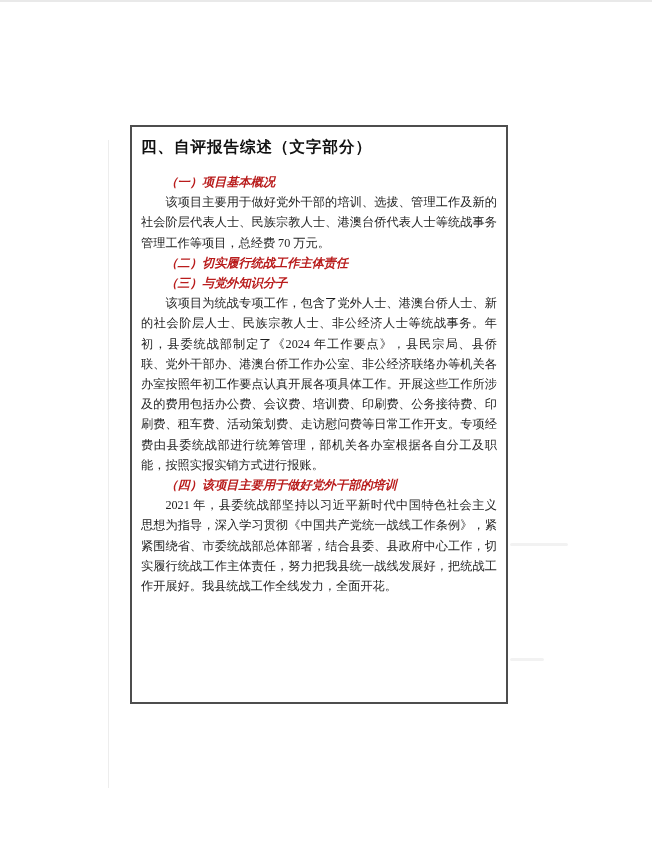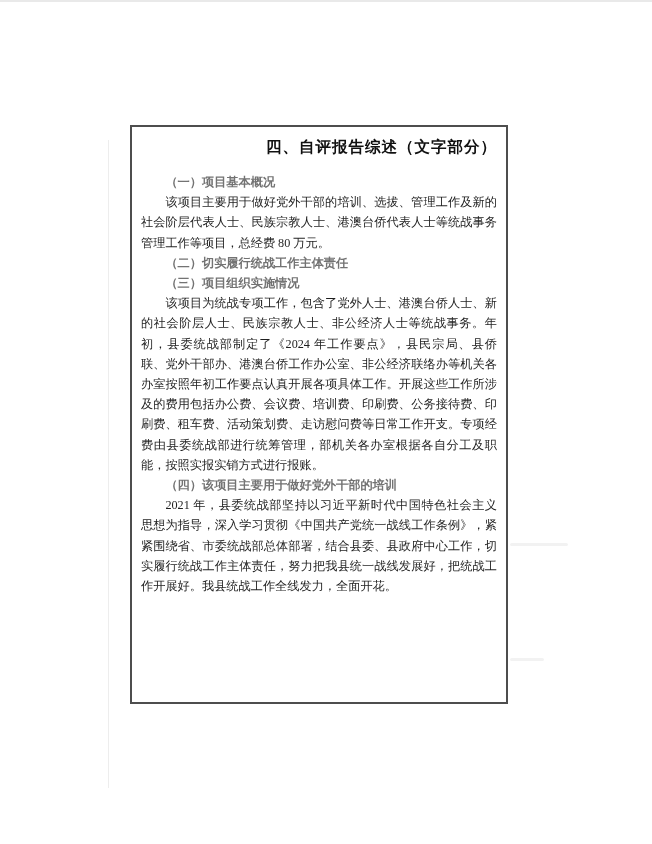--- a/index.html
+++ b/index.html
@@ -35,40 +35,41 @@
     position: absolute;
     left: 130px; top: 125px;
     width: 356px; height: 565px;
     border: 2px solid #4e4e4e;
     padding: 6px 9px 4px 9px;
     background: #ffffff;
     color: #1e1e1e;
     overflow: hidden;
   }
   .report-title {
-    text-align: right;
+    text-align: left;
     font-weight: bold;
     font-size: 15.5px;
     letter-spacing: 1px;
     color: #111111;
     margin: 4px 0 14px 0;
   }
   .doc {
     font-size: 12.2px;
     line-height: 20.2px;
     text-align: justify;
     color: #1e1e1e;
   }
   .doc p {
     margin: 0;
     text-indent: 2em;
   }
   .doc p.heading {
     font-weight: bold;
-    color: #737373;
+    color: #b91c1c;
+    font-style: italic;
   }
   .page-number {
     position: absolute;
     top: 793px; left: 0;
     width: 100%;
     text-align: right;
     font-size: 12px;
     font-weight: bold;
     color: #3b82f6;
     font-family: "DejaVu Sans", sans-serif;
@@ -84,25 +85,25 @@
   <div class="top-edge"></div>
   <div class="fold-line"></div>
   <div class="smudge smudge-1"></div>
   <div class="smudge smudge-2"></div>
 
   <div class="report-box">
     <div class="report-title">四、自评报告综述（文字部分）</div>
 
     <div class="doc">
       <p class="heading">（一）项目基本概况</p>
-      <p>该项目主要用于做好党外干部的培训、选拔、管理工作及新的社会阶层代表人士、民族宗教人士、港澳台侨代表人士等统战事务管理工作等项目，总经费 80 万元。</p>
+      <p>该项目主要用于做好党外干部的培训、选拔、管理工作及新的社会阶层代表人士、民族宗教人士、港澳台侨代表人士等统战事务管理工作等项目，总经费 70 万元。</p>
 
       <p class="heading">（二）切实履行统战工作主体责任</p>
 
-      <p class="heading">（三）项目组织实施情况</p>
+      <p class="heading">（三）与党外知识分子</p>
       <p>该项目为统战专项工作，包含了党外人士、港澳台侨人士、新的社会阶层人士、民族宗教人士、非公经济人士等统战事务。年初，县委统战部制定了《2024 年工作要点》，县民宗局、县侨联、党外干部办、港澳台侨工作办公室、非公经济联络办等机关各办室按照年初工作要点认真开展各项具体工作。开展这些工作所涉及的费用包括办公费、会议费、培训费、印刷费、公务接待费、印刷费、租车费、活动策划费、走访慰问费等日常工作开支。专项经费由县委统战部进行统筹管理，部机关各办室根据各自分工及职能，按照实报实销方式进行报账。</p>
 
       <p class="heading">（四）该项目主要用于做好党外干部的培训</p>
       <p>2021 年，县委统战部坚持以习近平新时代中国特色社会主义思想为指导，深入学习贯彻《中国共产党统一战线工作条例》，紧紧围绕省、市委统战部总体部署，结合县委、县政府中心工作，切实履行统战工作主体责任，努力把我县统一战线发展好，把统战工作开展好。我县统战工作全线发力，全面开花。</p>
 
     </div>
   </div>
 
   <div class="page-number">52</div>
 

